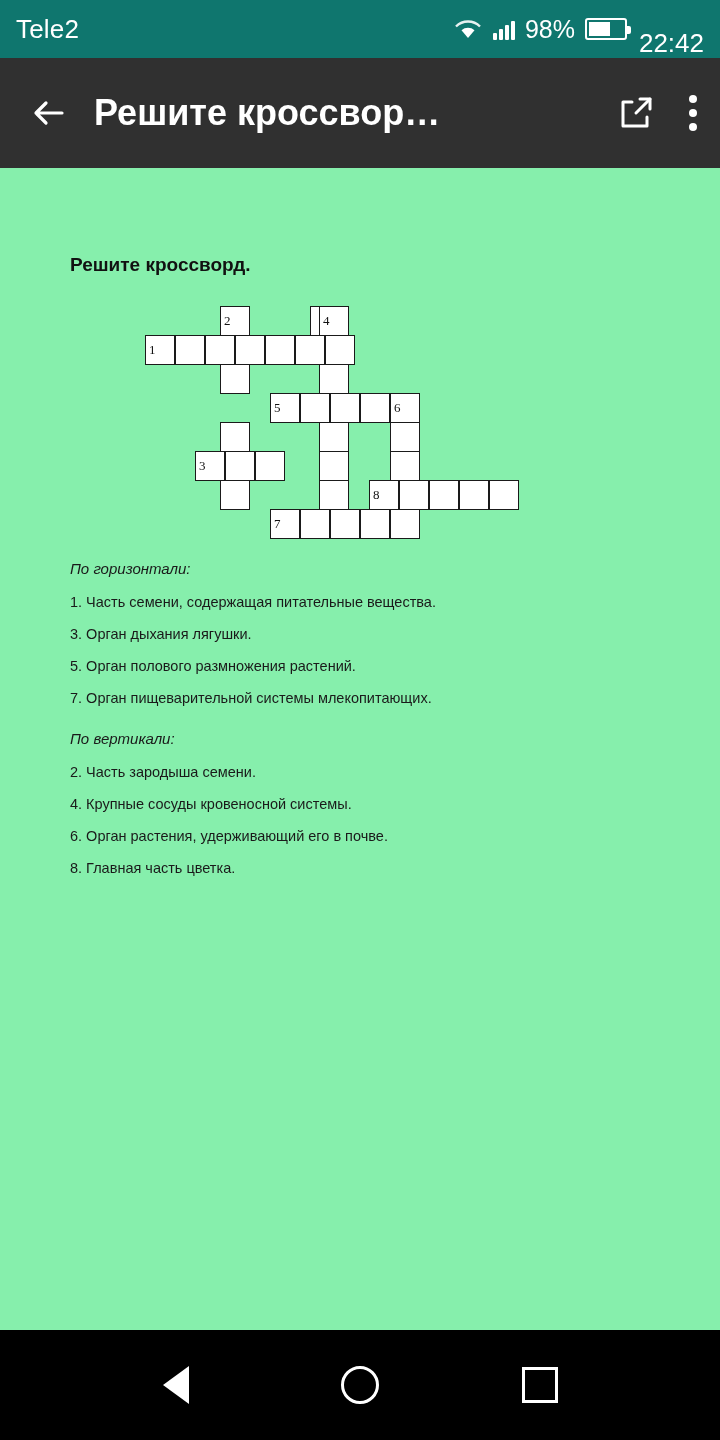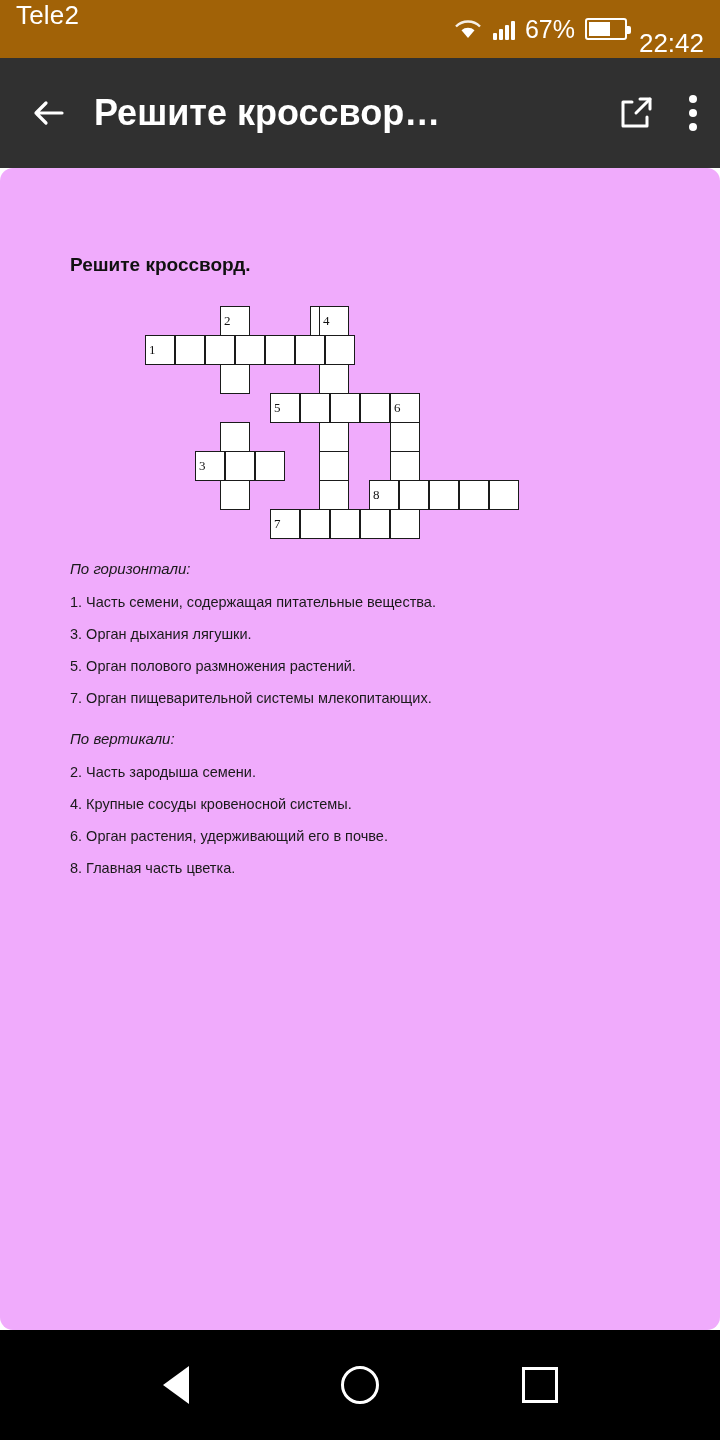--- a/index.html
+++ b/index.html
@@ -6,22 +6,22 @@
   html, body {
     width: 720px; height: 1440px;
     background: #ffffff;
     font-family: "Liberation Sans", sans-serif;
     overflow: hidden;
   }
   #screen { position: relative; width: 720px; height: 1440px; background: #ffffff; }
 
   
   .status-bar {
-    height: 58px; background: #a16207; color: #ffffff;
-    display: flex; padding: 0 16px;
+    height: 58px; background: #0f766e; color: #ffffff;
+    display: flex; align-items: center; padding: 0 16px;
   }
   .carrier { font-size: 26px; letter-spacing: 0.2px; }
   .status-right { margin-left: auto; display: flex; align-items: center; gap: 10px; }
   .wifi-icon { width: 30px; height: 24px; position: relative; display:block; }
   .signal-icon { display: flex; align-items: flex-end; gap: 2px; height: 22px; }
   .signal-icon i { display:block; width: 4px; background:#fff; border-radius:1px; }
   .signal-icon i:nth-child(1){ height: 7px; }
   .signal-icon i:nth-child(2){ height: 11px; }
   .signal-icon i:nth-child(3){ height: 15px; }
   .signal-icon i:nth-child(4){ height: 19px; }
@@ -48,21 +48,21 @@
     white-space: nowrap; overflow: hidden; text-overflow: ellipsis;
     max-width: 380px;
   }
   .app-actions { margin-left:auto; display:flex; align-items:center; gap: 30px; }
   .share-icon { width: 44px; height: 44px; position: relative; }
   .overflow-icon { width: 10px; height: 44px; display:flex; flex-direction:column;
     justify-content:center; align-items:center; gap:6px; }
   .overflow-icon span { width: 8px; height: 8px; border-radius: 50%; background: #fff; display:block; }
 
   
-  .content { position: relative; height: 1162px; background: #f0abfc; overflow: hidden; border-radius: 13px; }
+  .content { position: relative; height: 1162px; background: #86efac; overflow: hidden; }
   .doc { padding: 86px 70px 0 70px; }
   .doc-title { font-size: 19px; font-weight: 700; color: #111; }
 
   .grid-wrap { margin-top: 30px; position: relative; height: 230px; }
   .cell {
     position: absolute; width: 30px; height: 30px;
     border: 1px solid #1a1a1a; background: #fff;
     font-size: 13px; color: #111; line-height: 28px; padding-left: 3px;
     font-family: "Liberation Serif", serif;
   }
@@ -99,21 +99,21 @@
           <path d="M15 21 L8.5 13.2 A10 10 0 0 1 21.5 13.2 Z" fill="#ffffff"></path>
           <path d="M3 9.5 A17 17 0 0 1 27 9.5" stroke="#ffffff" stroke-width="2.4" fill="none" opacity="0.9"></path>
         </svg>
       </span>
       <span class="signal-icon">
         <i></i>
           <i></i>
           <i></i>
           <i></i>
       </span>
-      <span class="battery-pct">67%</span>
+      <span class="battery-pct">98%</span>
       <span class="battery-icon">
         <span class="battery-fill"></span>
       </span>
       <span class="clock">22:42</span>
     </div>
   </div>
 
   <div class="app-bar">
     <span class="back-arrow">
       <svg width="56" height="56" viewBox="0 0 56 56">

